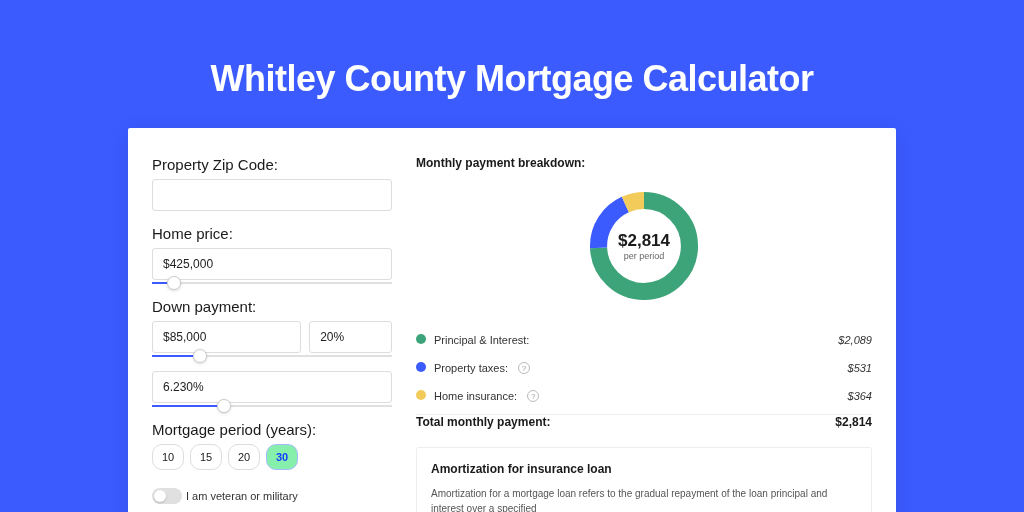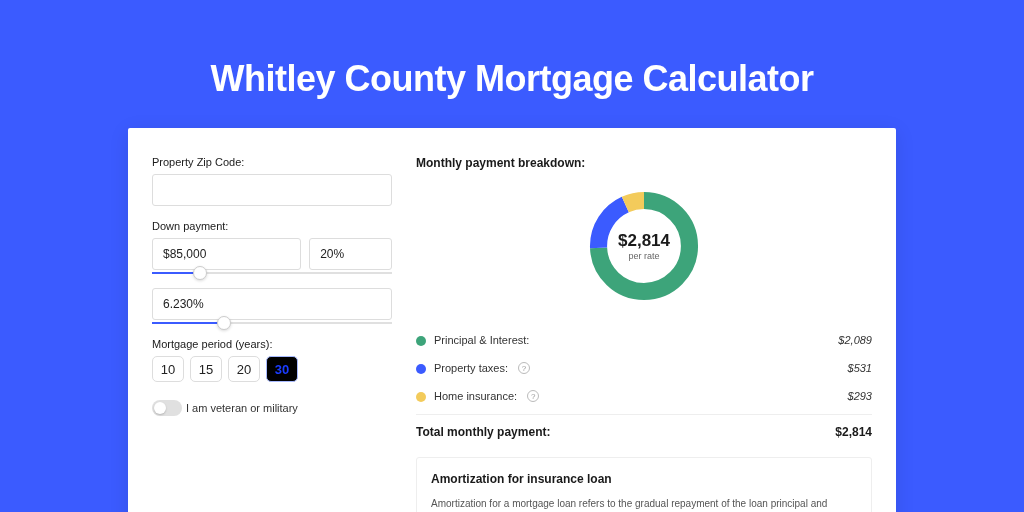--- a/index.html
+++ b/index.html
@@ -30,21 +30,21 @@
     border-radius: 2px;
     box-shadow: 0 4px 20px rgba(0,0,0,0.1);
     display: flex;
     padding: 28px 24px;
     gap: 24px;
   }
   .left-col { width: 240px; flex-shrink: 0; }
   .right-col { flex: 1; }
   .field { margin-bottom: 14px; }
   .field-label {
-    font-size: 11px;
+    font-size: 15px;
     color: #1a1a1a;
     margin-bottom: 6px;
   }
   .input {
     width: 100%;
     height: 32px;
     border: 1px solid #ddd;
     border-radius: 3px;
     padding: 0 10px;
     font-size: 12px;
@@ -74,31 +74,31 @@
     box-shadow: 0 1px 3px rgba(0,0,0,0.15);
   }
   .row-2 { display: flex; gap: 8px; }
   .row-2 .subinput:first-child { flex: 1.8; }
   .row-2 .subinput:last-child { flex: 1; }
   .period-row { display: flex; gap: 6px; margin-top: 4px; }
   .period-btn {
     width: 32px;
     height: 26px;
     border: 1px solid #ddd;
-    border-radius: 5px;
-    background: #fff;
-    font-size: 13px;
+    border-radius: 10px;
+    background: #fff;
+    font-size: 11px;
     color: #222;
     display: flex;
     align-items: center;
     justify-content: center;
     cursor: pointer;
   }
   .period-btn.active {
-    background: #000000;
+    background: #86efac;
     border-color: #a8baff;
     color: #1a3cff;
     font-weight: 600;
   }
   .toggle-row {
     display: flex;
     align-items: center;
     gap: 4px;
     margin-top: 18px;
   }
@@ -144,21 +144,21 @@
   .donut-amount { font-size: 17px; font-weight: 700; color: #1a1a1a; }
   .donut-sub { font-size: 9px; color: #666; }
   .legend-row {
     display: flex;
     align-items: center;
     justify-content: space-between;
     padding: 8px 0;
   }
   .legend-left {
     display: flex;
-    align-items: flex-end;
+    align-items: flex-start;
     gap: 8px;
   }
   .legend-dot {
     width: 10px; height: 10px; border-radius: 50%;
   }
   .legend-label { font-size: 11px; color: #333; }
   .legend-value { font-size: 11px; color: #333; font-style: italic; }
   .info-icon {
     width: 12px; height: 12px;
     border: 1px solid #bbb;
@@ -167,21 +167,20 @@
     align-items: center;
     justify-content: center;
     font-size: 8px;
     color: #999;
     margin-left: 2px;
   }
   .total-row {
     display: flex;
     justify-content: space-between;
     border-top: 1px solid #eee;
-    padding-top: 10px;
     margin-top: 4px;
   }
   .total-label, .total-value {
     font-size: 12px;
     font-weight: 700;
     color: #1a1a1a;
   }
   .amort-card {
     border: 1px solid #eee;
     border-radius: 3px;
@@ -207,20 +206,28 @@
 
 <div class="card">
 
   <div class="left-col">
 
     <div class="field">
       <div class="field-label">Property Zip Code:</div>
       <input class="input" type="text" value="" style="">
     </div>
 
+    <div class="field">
+      <div class="field-label">Home price:</div>
+      <input class="input" type="text" value="$425,000" style="">
+      <div class="slider-track">
+        <div class="slider-fill" style="width:9%"></div>
+        <div class="slider-thumb" style="left:9%"></div>
+      </div>
+    </div>
 
     <div class="field">
       <div class="field-label">Down payment:</div>
       <div class="row-2">
         <div class="subinput">
           <input class="input" type="text" value="$85,000" style="">
         </div>
         <div class="subinput">
           <input class="input" type="text" value="20%" style="">
         </div>
@@ -262,21 +269,21 @@
 
     <div class="donut-wrap">
       <div class="donut">
         <svg viewBox="0 0 42 42">
           <circle cx="21" cy="21" r="15.915" fill="none" stroke="#3DA47A" stroke-width="6" stroke-dasharray="74.2 25.8" stroke-dashoffset="0"></circle>
           <circle cx="21" cy="21" r="15.915" fill="none" stroke="#3B5BFF" stroke-width="6" stroke-dasharray="18.9 81.1" stroke-dashoffset="-74.2"></circle>
           <circle cx="21" cy="21" r="15.915" fill="none" stroke="#F3CB5B" stroke-width="6" stroke-dasharray="6.9 93.1" stroke-dashoffset="-93.1"></circle>
         </svg>
         <div class="donut-center">
           <div class="donut-amount">$2,814</div>
-          <div class="donut-sub">per rate</div>
+          <div class="donut-sub">per period</div>
         </div>
       </div>
     </div>
 
     <div id="legend-list">
         <div class="legend-row">
           <div class="legend-left">
             <div class="legend-dot" style="background: rgb(61, 164, 122);"></div>
             <div class="legend-label">Principal &amp; Interest:</div>
           </div>
@@ -289,21 +296,21 @@
             <div class="info-icon">?</div>
           </div>
           <div class="legend-value">$531</div>
         </div>
         <div class="legend-row">
           <div class="legend-left">
             <div class="legend-dot" style="background: rgb(243, 203, 91);"></div>
             <div class="legend-label">Home insurance:</div>
             <div class="info-icon">?</div>
           </div>
-          <div class="legend-value">$293</div>
+          <div class="legend-value">$364</div>
         </div>
       </div>
 
     <div class="total-row">
       <div class="total-label">Total monthly payment:</div>
       <div class="total-value">$2,814</div>
     </div>
 
     <div class="amort-card">
       <div class="amort-title">Amortization for insurance loan</div>

